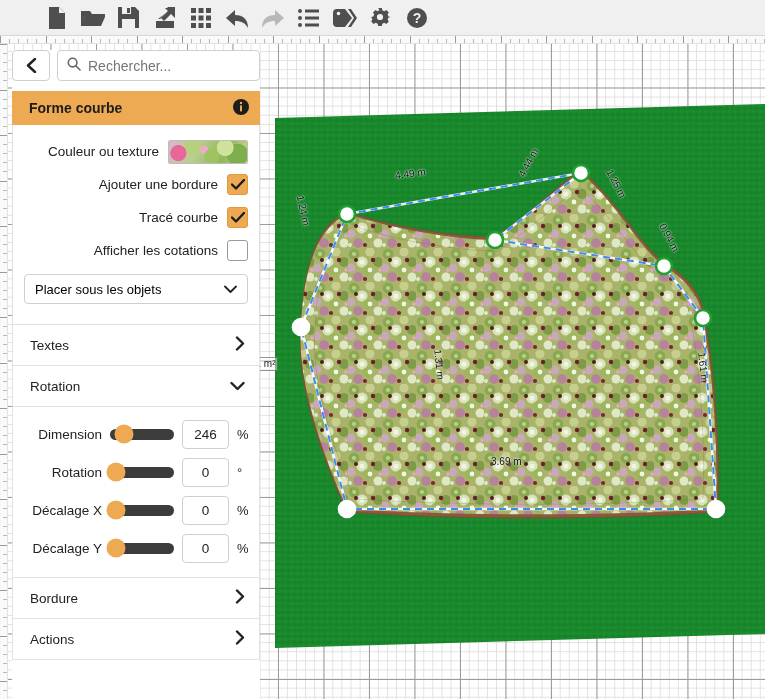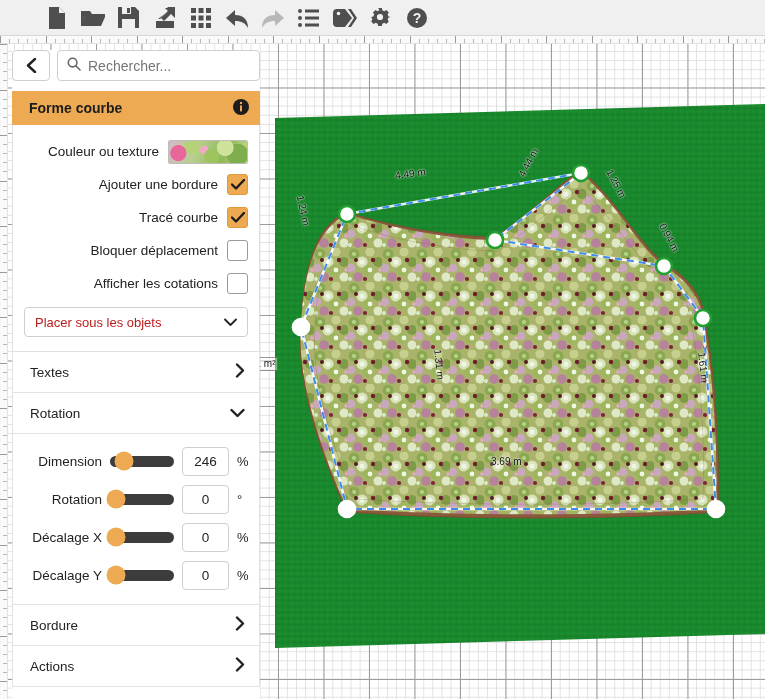--- a/index.html
+++ b/index.html
@@ -110,21 +110,21 @@
 
   .panel-head {
     margin-top: 10px; height: 34px; background: #edaa52;
     display: flex; align-items: center; justify-content: space-between;
     padding: 0 11px 0 17px;
   }
   .panel-head .ph-title { font-weight: bold; font-size: 14px; color: #1c1c1c; }
 
   .panel-body {
     border: 1px solid #e0e0e0; border-top: none;
-    background: #fff; padding: 10px 11px 14px 11px;
+    background: #fff; padding: 10px 11px 20px 11px;
   }
   .opt-row {
     display: flex; align-items: center; justify-content: flex-end;
     gap: 9px; height: 33px;
   }
   .opt-label { font-size: 13.5px; color: #222; }
   .swatch {
     width: 80px; height: 24px; border: 1px solid #bdbdbd; border-radius: 2px;
     background:
       radial-gradient(circle at 12% 55%, #e8669a 0 11%, transparent 12%),
@@ -142,21 +142,21 @@
     display: flex; align-items: center; justify-content: center;
   }
   .cbx.on { background: #edaa52; border-color: #e09a3c; }
 
   .select-row {
     margin: 7px 0 0 0;
     height: 30px; border: 1px solid #cfcfcf; border-radius: 4px; background: #fff;
     display: flex; align-items: center; justify-content: space-between;
     padding: 0 10px; cursor: pointer;
   }
-  .select-row span { font-size: 13px; color: #b91c1c; }
+  .select-row span { font-size: 13px; color: #000000; }
 
   .acc {
     border: 1px solid #e2e2e2; border-top: none; background: #fff;
     height: 41px; display: flex; align-items: center; justify-content: space-between;
     padding: 0 14px 0 17px; cursor: pointer;
   }
   .acc-title { font-size: 13.5px; color: #222; }
 
   .tex-body { border: 1px solid #e2e2e2; border-top: none; background: #fff; padding: 8px 10px 10px 10px; }
   .slider-row { display: flex; align-items: center; justify-content: flex-end; gap: 8px; height: 38px; }
@@ -583,24 +583,20 @@
       <div class="opt-row">
         <span class="opt-label">Tracé courbe</span>
         <div class="cbx on">
           <svg width="14" height="11" viewBox="0 0 14 11">
               <path d="M1 5.5 5 9.5 13 1" fill="none" stroke="#1c1c1c" stroke-width="2.4" stroke-linecap="round" stroke-linejoin="round"></path>
             </svg>
         </div>
       </div>
 
 
-      <div class="opt-row">
-        <span class="opt-label">Bloquer déplacement</span>
-        <div class="cbx"></div>
-      </div>
 
       <div class="opt-row">
         <span class="opt-label">Afficher les cotations</span>
         <div class="cbx"></div>
       </div>
 
       <div class="select-row">
         <span>Placer sous les objets</span>
         <span>
           <svg width="13" height="9" viewBox="0 0 13 9">

